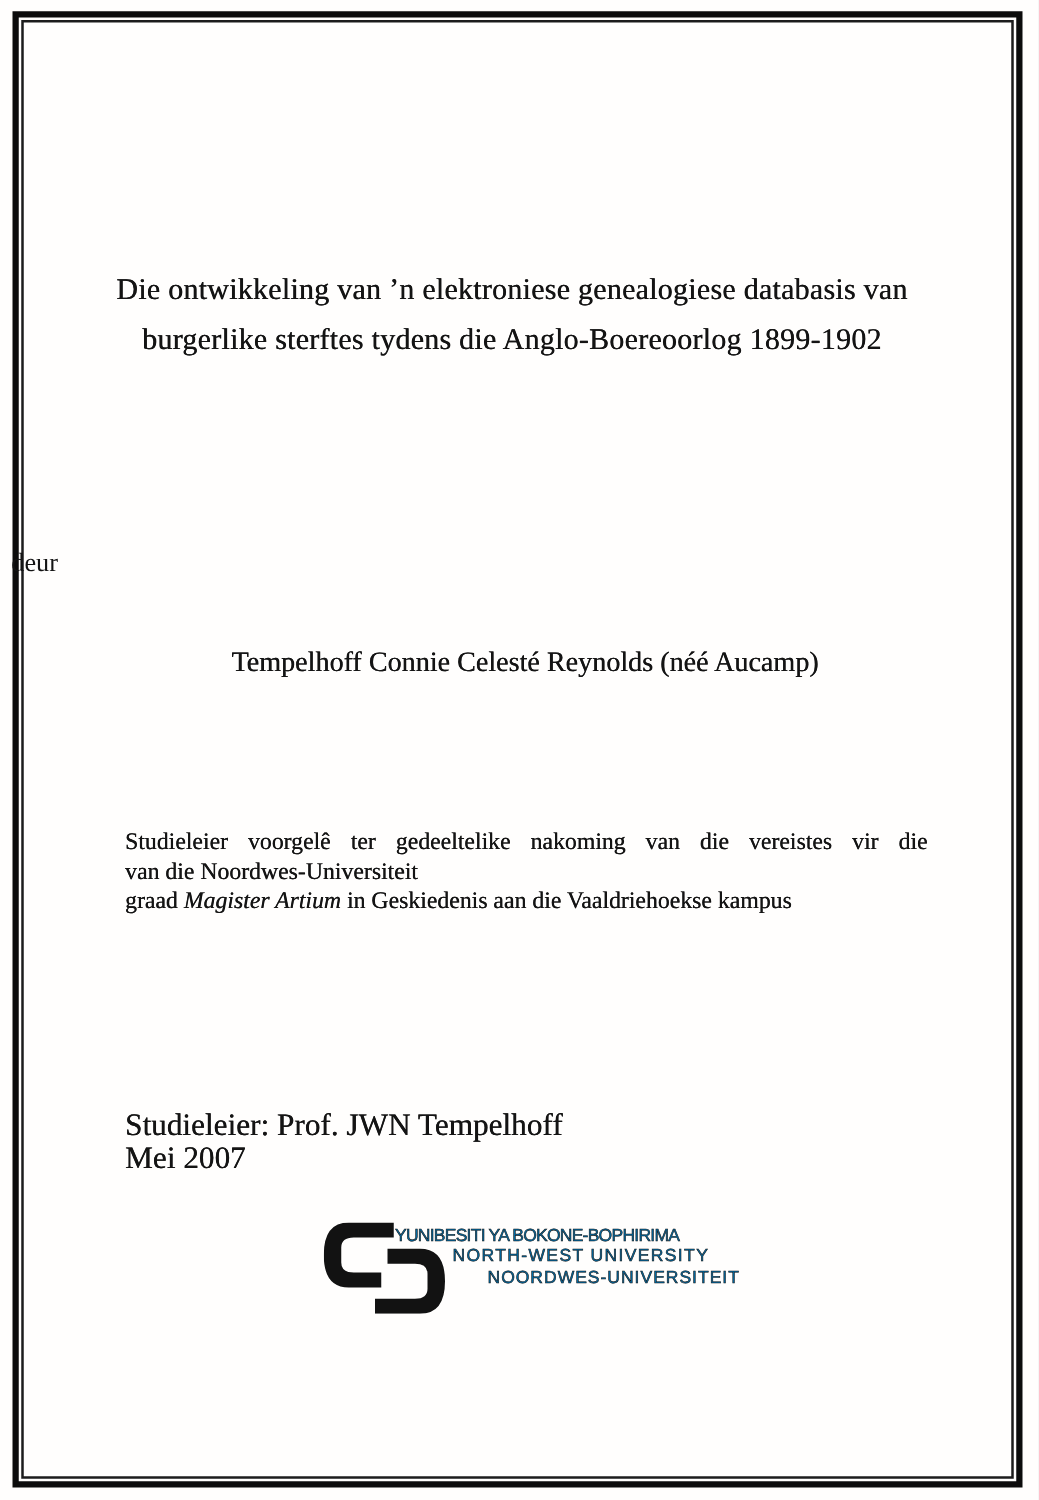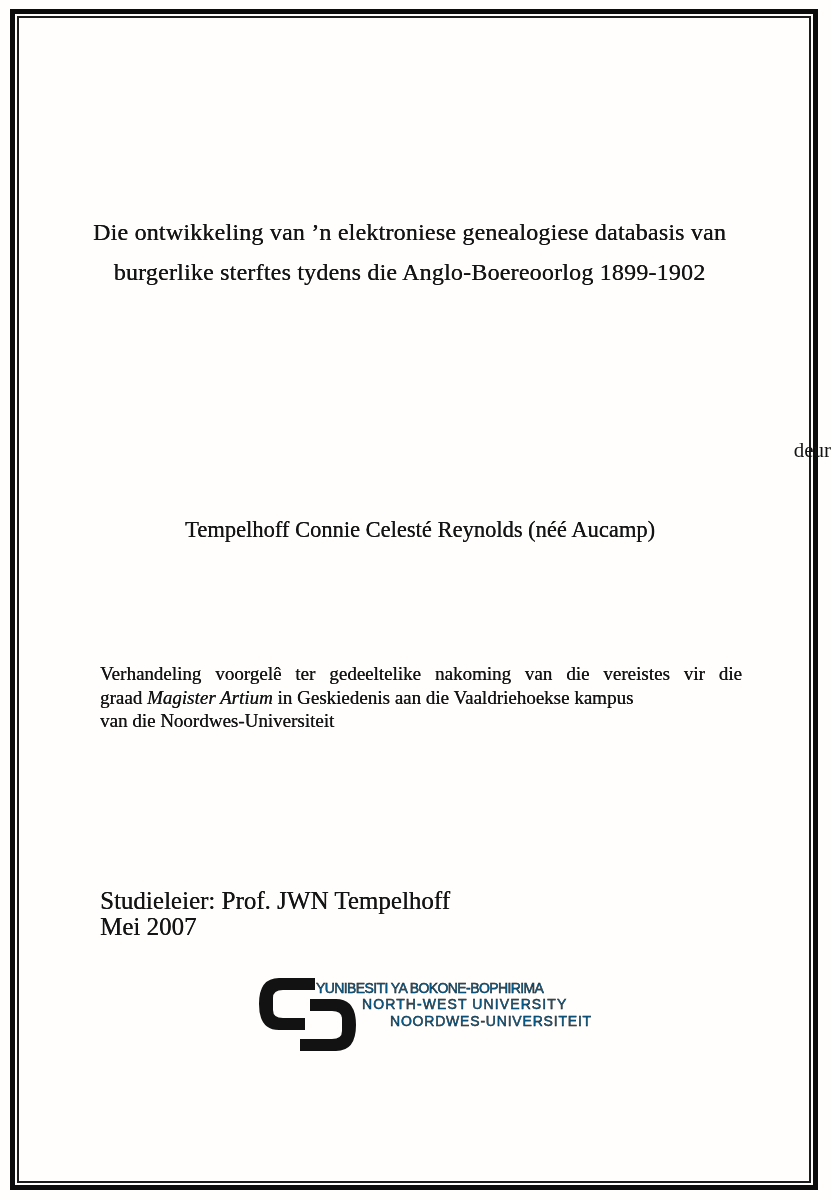--- a/index.html
+++ b/index.html
@@ -30,21 +30,21 @@
     top:212px;left:50px;right:62px;
     text-align:center;
     font-size:24px;
     line-height:40px;
     letter-spacing:0.2px;
     text-shadow:0.3px 0 0 currentColor;
   }
   .deur{
     position:absolute;
     top:438px;left:0;right:0;
-    text-align:right;
+    text-align:left;
     text-indent:9px;
     font-size:21px;
   }
   .author{
     position:absolute;
     top:517px;left:0;right:0;
     text-align:center;
     text-indent:9px;
     font-size:22.5px;
     text-shadow:0.25px 0 0 currentColor;
@@ -100,23 +100,23 @@
   <div class="title-block">
     <div>Die ontwikkeling van ’n elektroniese genealogiese databasis van</div>
     <div>burgerlike sterftes tydens die Anglo-Boereoorlog 1899-1902</div>
   </div>
 
   <div class="deur">deur</div>
 
   <div class="author">Tempelhoff Connie Celesté Reynolds (néé Aucamp)</div>
 
   <div class="statement">
-    <div class="just">Verhandeling voorgelê ter gedeeltelike nakoming van die vereistes vir die</div>
+    <div class="just">Studieleier voorgelê ter gedeeltelike nakoming van die vereistes vir die</div>
+    <div>van die Noordwes-Universiteit</div>
     <div><span>graad </span><span class="ital">Magister Artium</span><span> in Geskiedenis aan die Vaaldriehoekse kampus</span></div>
-    <div>van die Noordwes-Universiteit</div>
   </div>
 
   <div class="imprint">
     <div>Studieleier: Prof. JWN Tempelhoff</div>
     <div>Mei 2007</div>
   </div>
 
   <div class="logo">
     <svg width="97" height="73" viewBox="0 0 97 73" aria-hidden="true">
       <path fill="#121212" d="M20,0 H56 V12 H24 Q14,12 14,20 V32 Q14,40 24,40 H46 V52 H20 Q0,52 0,26 Q0,0 20,0 Z"></path>

